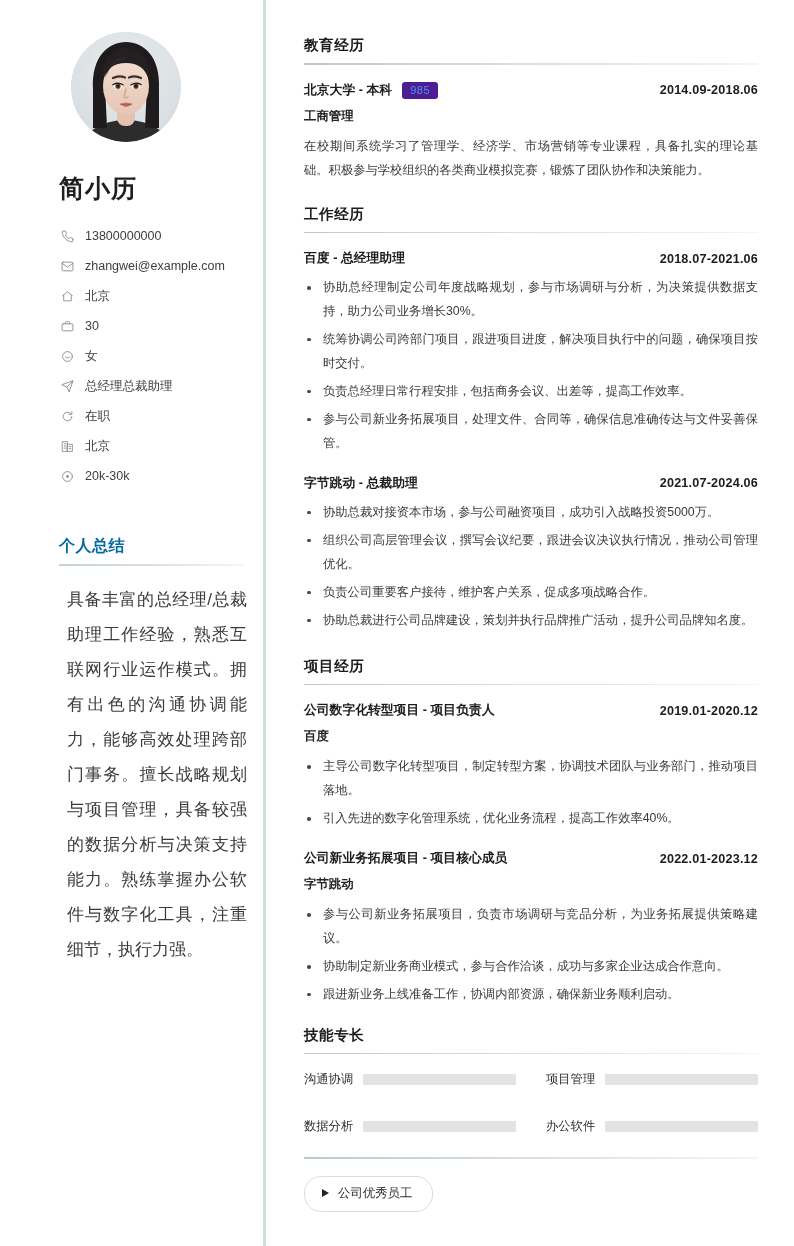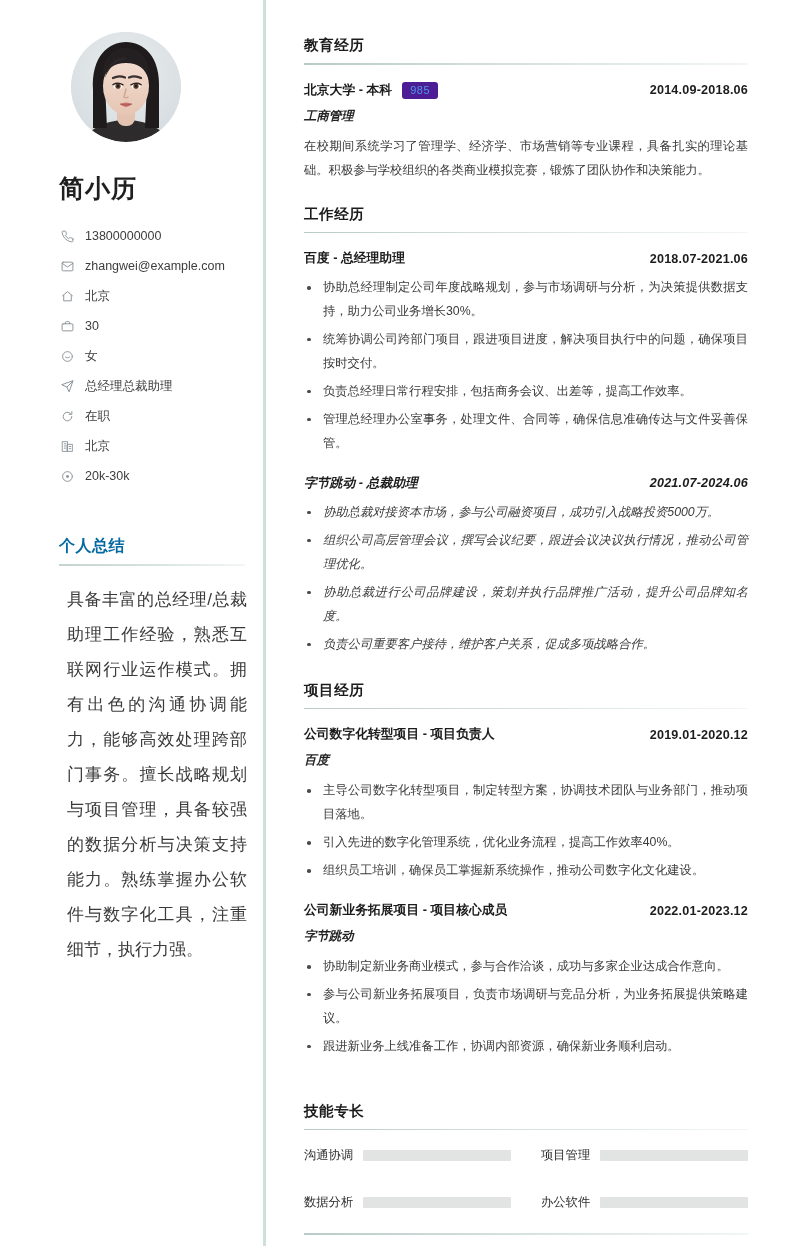--- a/index.html
+++ b/index.html
@@ -98,21 +98,21 @@
     line-height: 2.06;
     color: #3a3a3a;
     margin-left: 10px;
     text-align: justify;
     width: 180px;
   }
 
   
   .main {
     flex: 1;
-    padding: 36px 46px 0 40px;
+    padding: 36px 36px 0 40px;
     min-width: 0;
   }
   .section { margin-bottom: 4px; }
   .sec-head {
     font-size: 14.5px;
     font-weight: 700;
     color: #1c1c1c;
     letter-spacing: .6px;
     padding-bottom: 8px;
   }
@@ -154,21 +154,20 @@
     font-weight: 700;
     color: #1c1c1c;
     white-space: nowrap;
     letter-spacing: .2px;
   }
   .entry-sub {
     font-size: 12.4px;
     font-weight: 700;
     color: #242424;
     margin-bottom: 10px;
-    font-style: italic;
   }
   .entry-desc {
     font-size: 12.3px;
     line-height: 1.95;
     color: #3a3a3a;
     text-align: justify;
   }
 
   ul.bullets { list-style: none; margin: 0; padding: 0; }
   ul.bullets li {
@@ -422,70 +421,69 @@
 
       <div class="entry">
         <div class="entry-row">
           <div class="entry-title">百度 - 总经理助理</div>
           <div class="entry-date">2018.07-2021.06</div>
         </div>
         <ul class="bullets">
           <li>协助总经理制定公司年度战略规划，参与市场调研与分析，为决策提供数据支持，助力公司业务增长30%。</li>
           <li>统筹协调公司跨部门项目，跟进项目进度，解决项目执行中的问题，确保项目按时交付。</li>
           <li>负责总经理日常行程安排，包括商务会议、出差等，提高工作效率。</li>
-          <li>管理总经理办公室事务，处理文件、合同等，确保信息准确传达与文件妥善保管。</li>
+          <li>参与公司新业务拓展项目，处理文件、合同等，确保信息准确传达与文件妥善保管。</li>
         </ul>
       </div>
 
-      <div class="entry" style="margin-top:19px;font-style:italic;">
+      <div class="entry" style="margin-top:19px;">
         <div class="entry-row">
           <div class="entry-title">字节跳动 - 总裁助理</div>
           <div class="entry-date">2021.07-2024.06</div>
         </div>
         <ul class="bullets">
           <li>协助总裁对接资本市场，参与公司融资项目，成功引入战略投资5000万。</li>
           <li>组织公司高层管理会议，撰写会议纪要，跟进会议决议执行情况，推动公司管理优化。</li>
+          <li>负责公司重要客户接待，维护客户关系，促成多项战略合作。</li>
           <li>协助总裁进行公司品牌建设，策划并执行品牌推广活动，提升公司品牌知名度。</li>
-          <li>负责公司重要客户接待，维护客户关系，促成多项战略合作。</li>
         </ul>
       </div>
     </section>
 
     <section class="section" style="margin-top:24px;">
       <div class="sec-head">项目经历</div>
       <div class="sec-rule"></div>
 
       <div class="entry">
         <div class="entry-row">
           <div class="entry-title">公司数字化转型项目 - 项目负责人</div>
           <div class="entry-date">2019.01-2020.12</div>
         </div>
         <div class="entry-sub">百度</div>
         <ul class="bullets">
           <li>主导公司数字化转型项目，制定转型方案，协调技术团队与业务部门，推动项目落地。</li>
           <li>引入先进的数字化管理系统，优化业务流程，提高工作效率40%。</li>
-          <li>组织员工培训，确保员工掌握新系统操作，推动公司数字化文化建设。</li>
         </ul>
       </div>
 
       <div class="entry" style="margin-top:19px;">
         <div class="entry-row">
           <div class="entry-title">公司新业务拓展项目 - 项目核心成员</div>
           <div class="entry-date">2022.01-2023.12</div>
         </div>
         <div class="entry-sub">字节跳动</div>
         <ul class="bullets">
+          <li>参与公司新业务拓展项目，负责市场调研与竞品分析，为业务拓展提供策略建议。</li>
           <li>协助制定新业务商业模式，参与合作洽谈，成功与多家企业达成合作意向。</li>
-          <li>参与公司新业务拓展项目，负责市场调研与竞品分析，为业务拓展提供策略建议。</li>
           <li>跟进新业务上线准备工作，协调内部资源，确保新业务顺利启动。</li>
         </ul>
       </div>
     </section>
 
-    <section class="section" style="margin-top:43px;">
+    <section class="section" style="margin-top:19px;">
       <div class="sec-head">技能专长</div>
       <div class="sec-rule"></div>
       <div class="skills-grid">
         <div class="skill">
           <span class="skill-name">沟通协调</span>
           <span class="skill-track" style="background: rgb(226, 228, 227);">
             <span class="skill-fill" style="width: 88%; background: rgb(121, 211, 163);"></span>
           </span>
         </div>
         <div class="skill">

